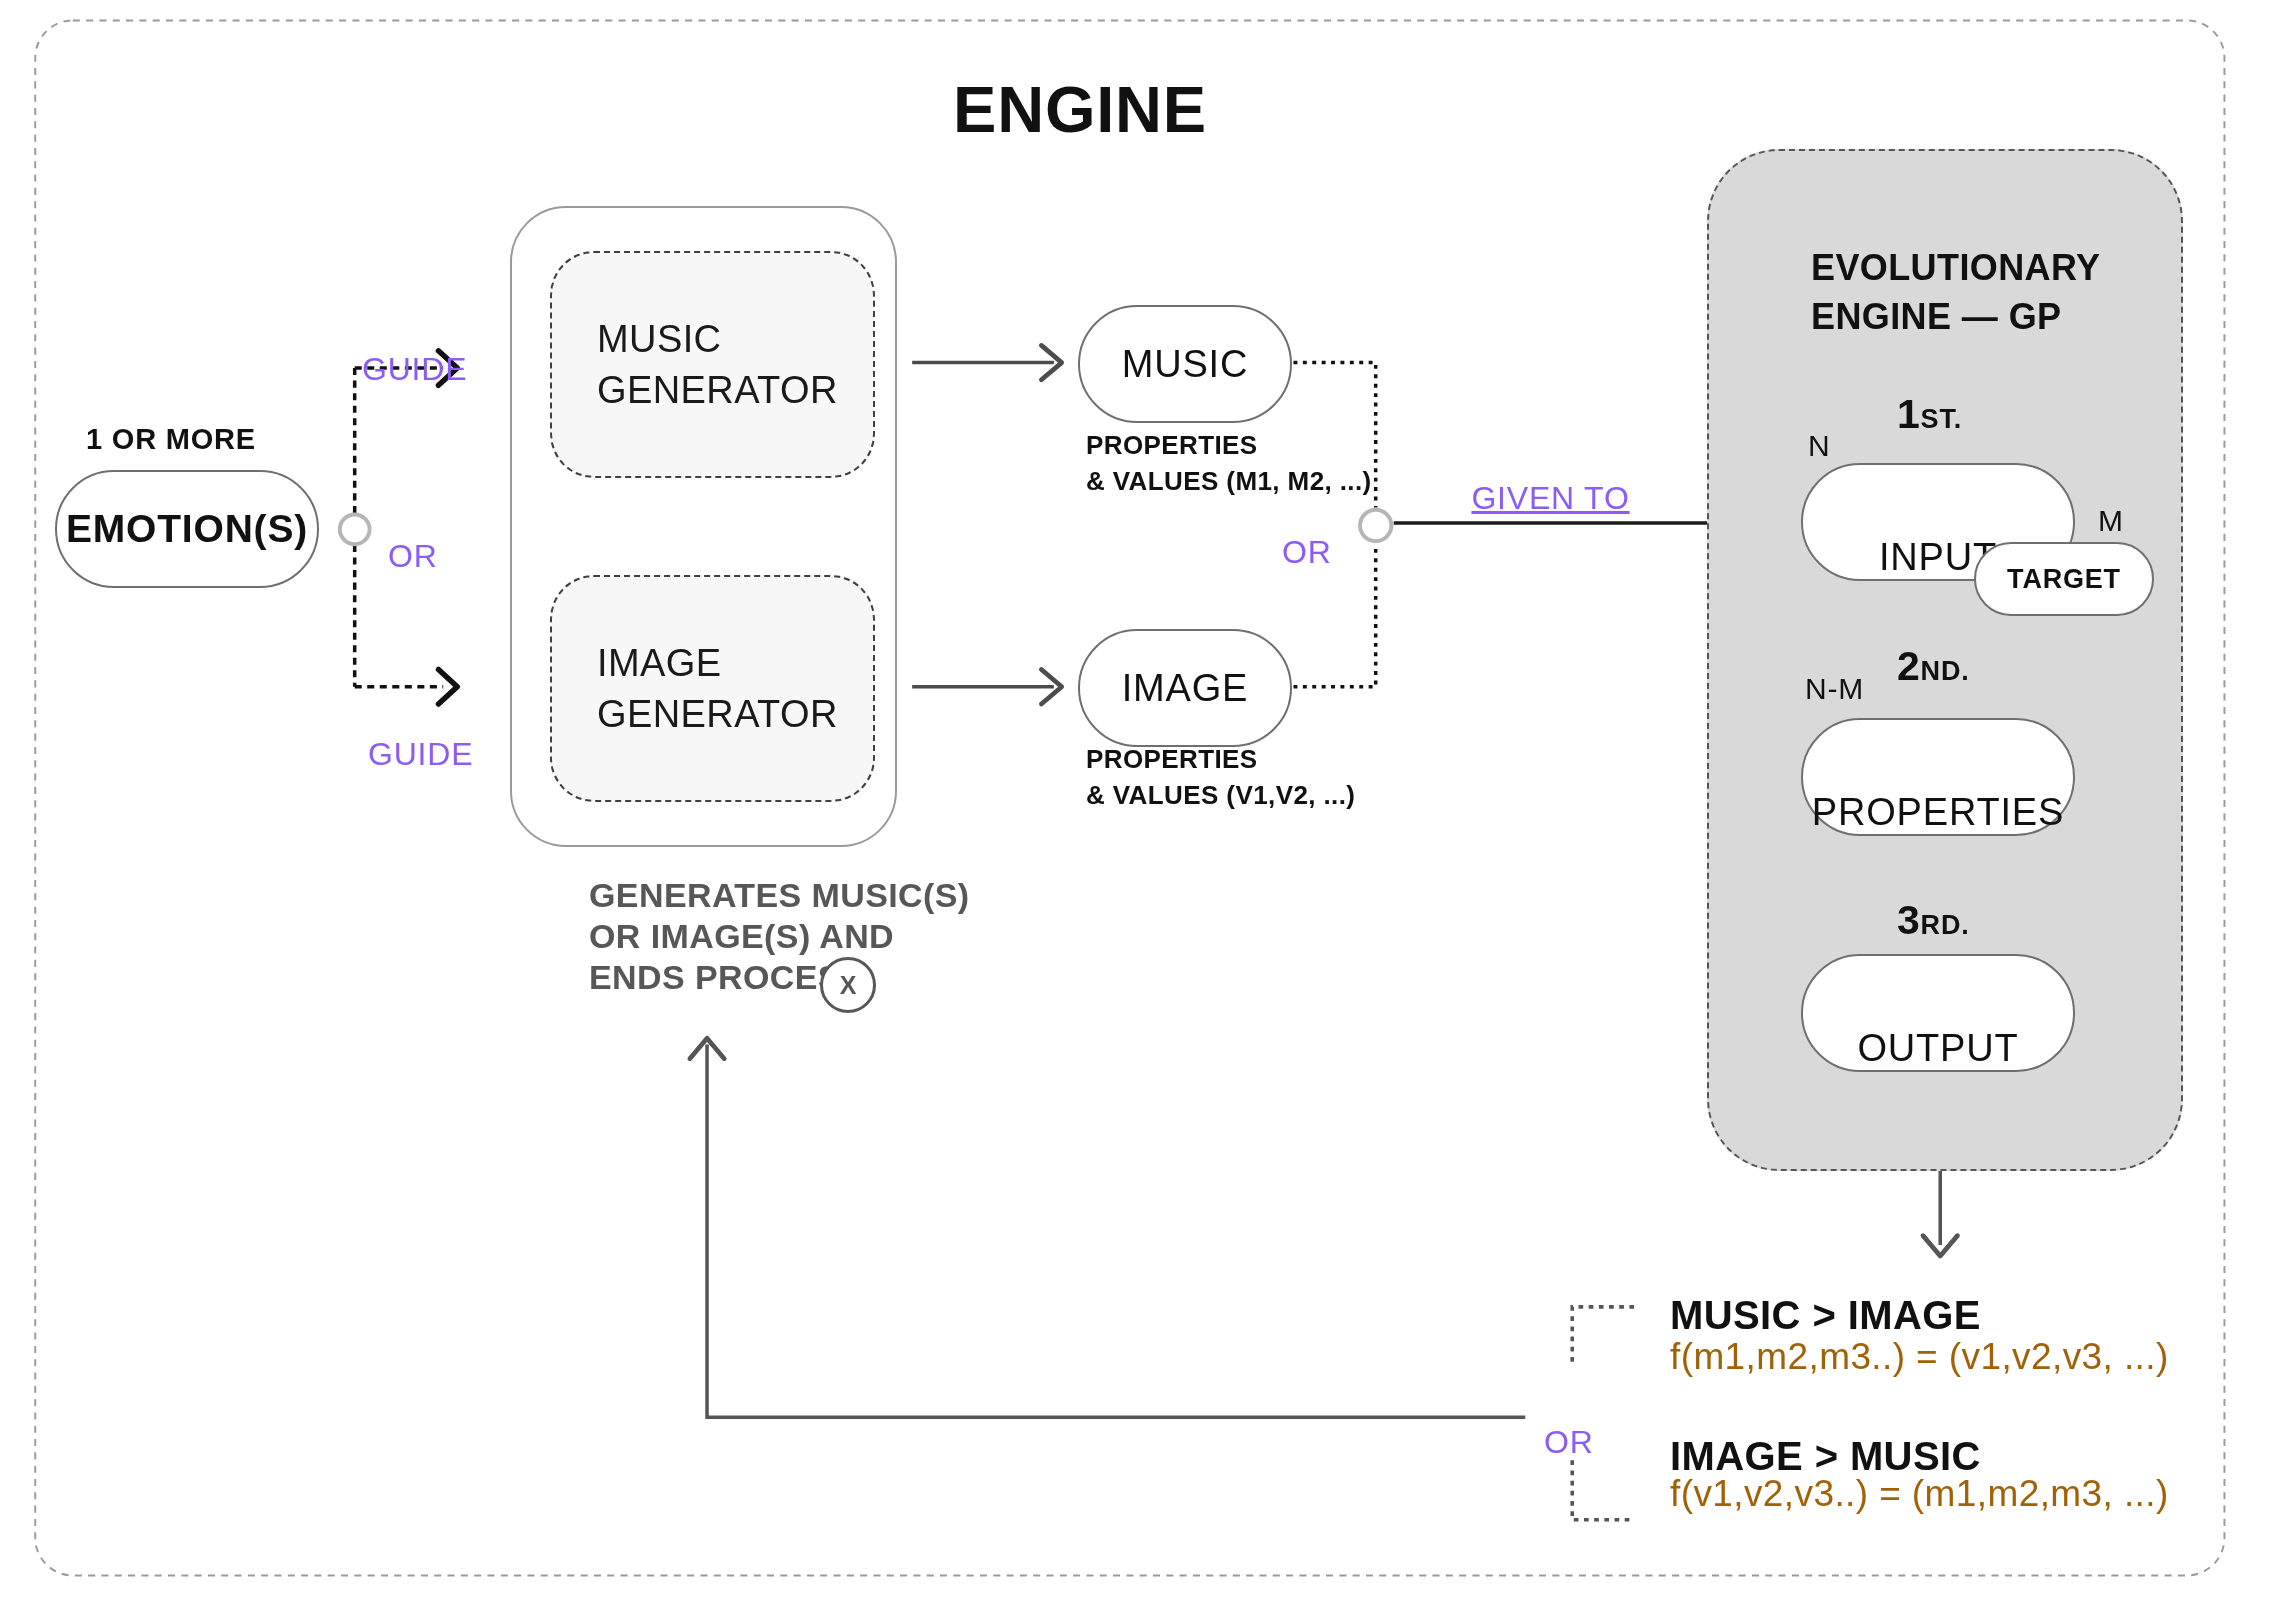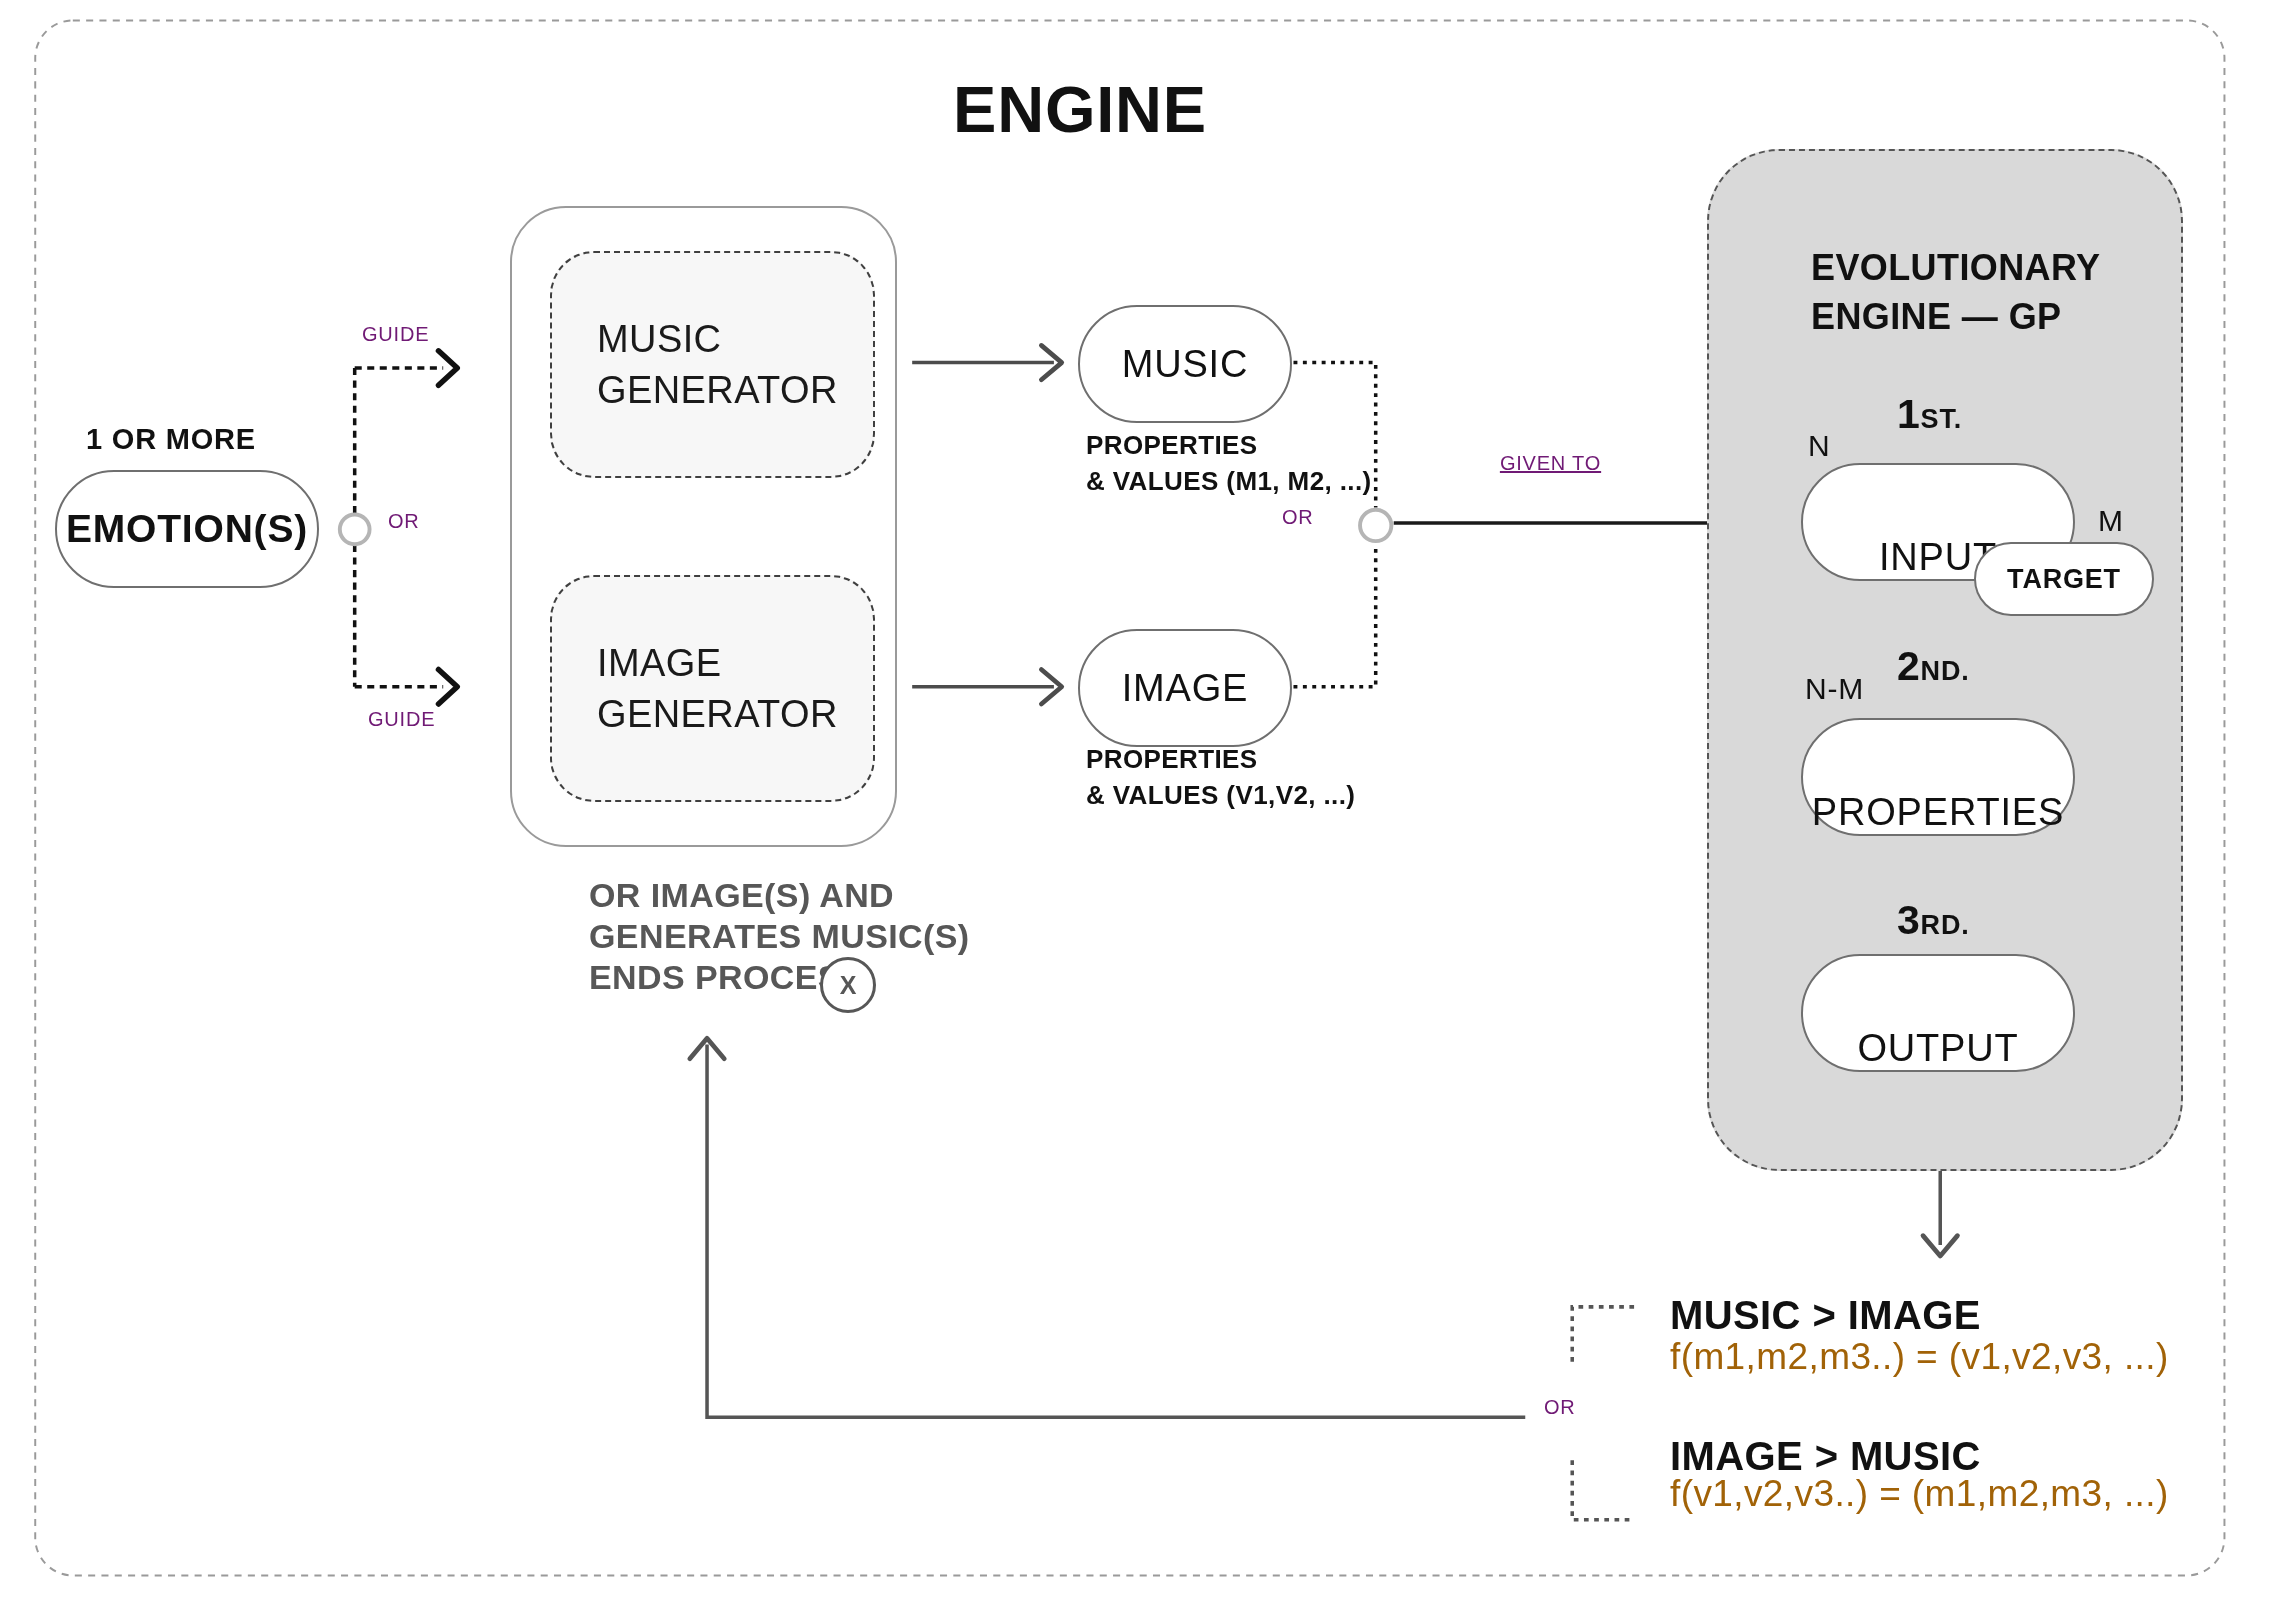--- a/index.html
+++ b/index.html
@@ -10,21 +10,21 @@
   .abs{position:absolute;}
   #page-title{
     left:845px;top:72px;width:470px;text-align:center;
     font-size:65px;font-weight:700;letter-spacing:0.8px;color:#111;
   }
   .pill{
     position:absolute;display:flex;align-items:center;justify-content:center;
     background:#fff;border:2.3px solid #6f6f6f;border-radius:157px;
     font-size:38px;font-weight:500;letter-spacing:0.8px;color:#111;
   }
-  .small-label{font-size:20px;font-weight:500;color:#701a75;letter-spacing:0.8px;}
+  .small-label{font-size:32px;font-weight:500;color:#8b5cf6;letter-spacing:0.8px;margin-top:28px;}
   .dark-small{font-size:29px;font-weight:700;color:#111;letter-spacing:0.8px;}
   .gen-container{
     position:absolute;left:510px;top:206px;width:383px;height:637px;
     border:2.3px solid #9a9a9a;border-radius:56px;background:#fff;
   }
   .gen-box{
     position:absolute;left:38px;width:325px;height:227px;
     border:2.7px dashed #3f3f3f;border-radius:44px;background:#f7f7f7;
     display:flex;flex-direction:column;justify-content:center;padding-left:45px;box-sizing:border-box;
     font-size:38px;font-weight:500;line-height:51px;letter-spacing:0.4px;color:#1a1a1a;
@@ -166,22 +166,22 @@
   </div>
 
   <div class="ord" style="left:1897px;top:897px;">
     <span class="num">3</span><span class="suf">RD.</span>
   </div>
   <div class="pill evo-pill" style="top:954px;">
     <span>OUTPUT</span>
   </div>
 
   <div id="generates-block">
+    <div>GENERATES MUSIC(S)</div>
     <div>OR IMAGE(S) AND</div>
-    <div>GENERATES MUSIC(S)</div>
     <div>ENDS PROCESS</div>
   </div>
   <div id="x-circle">
     <span>X</span>
   </div>
 
   <div class="abs small-label" style="left:1544px;top:1396px;">OR</div>
   <div class="map-title" style="left:1670px;top:1293px;">MUSIC &gt; IMAGE</div>
   <div class="map-formula" style="left:1670px;top:1336px;">f(m1,m2,m3..) = (v1,v2,v3, ...)</div>
   <div class="map-title" style="left:1670px;top:1434px;">IMAGE &gt; MUSIC</div>

